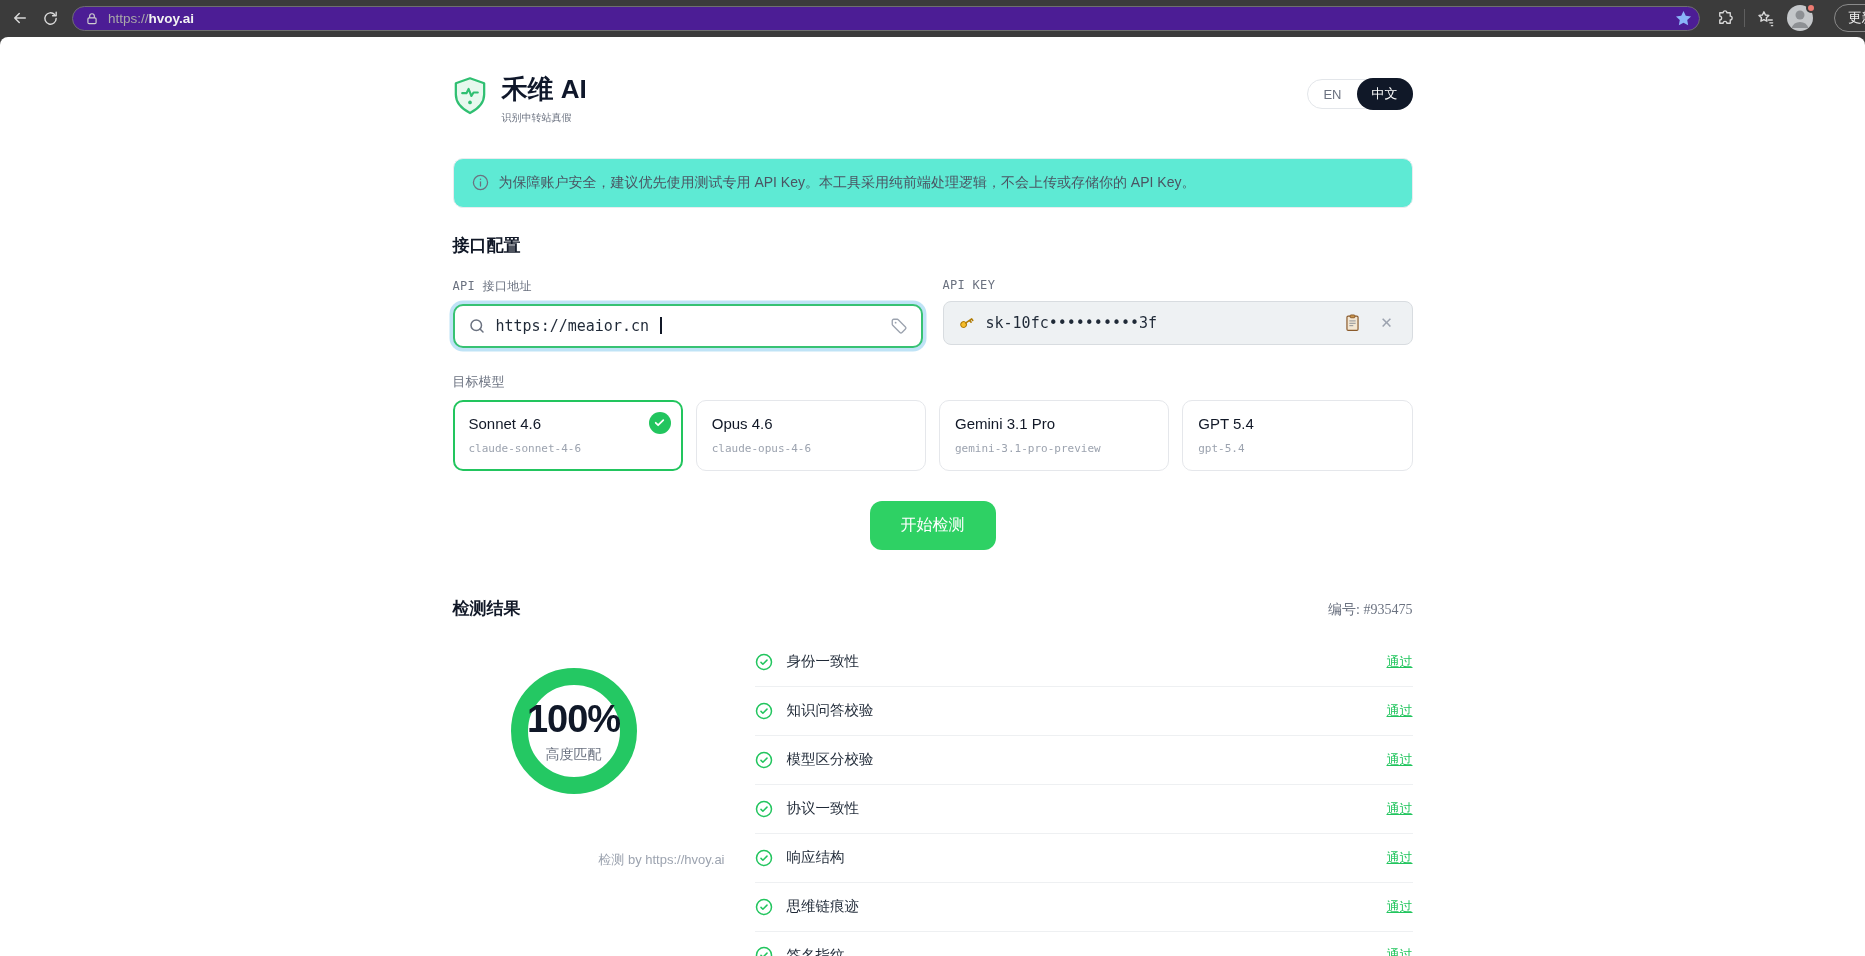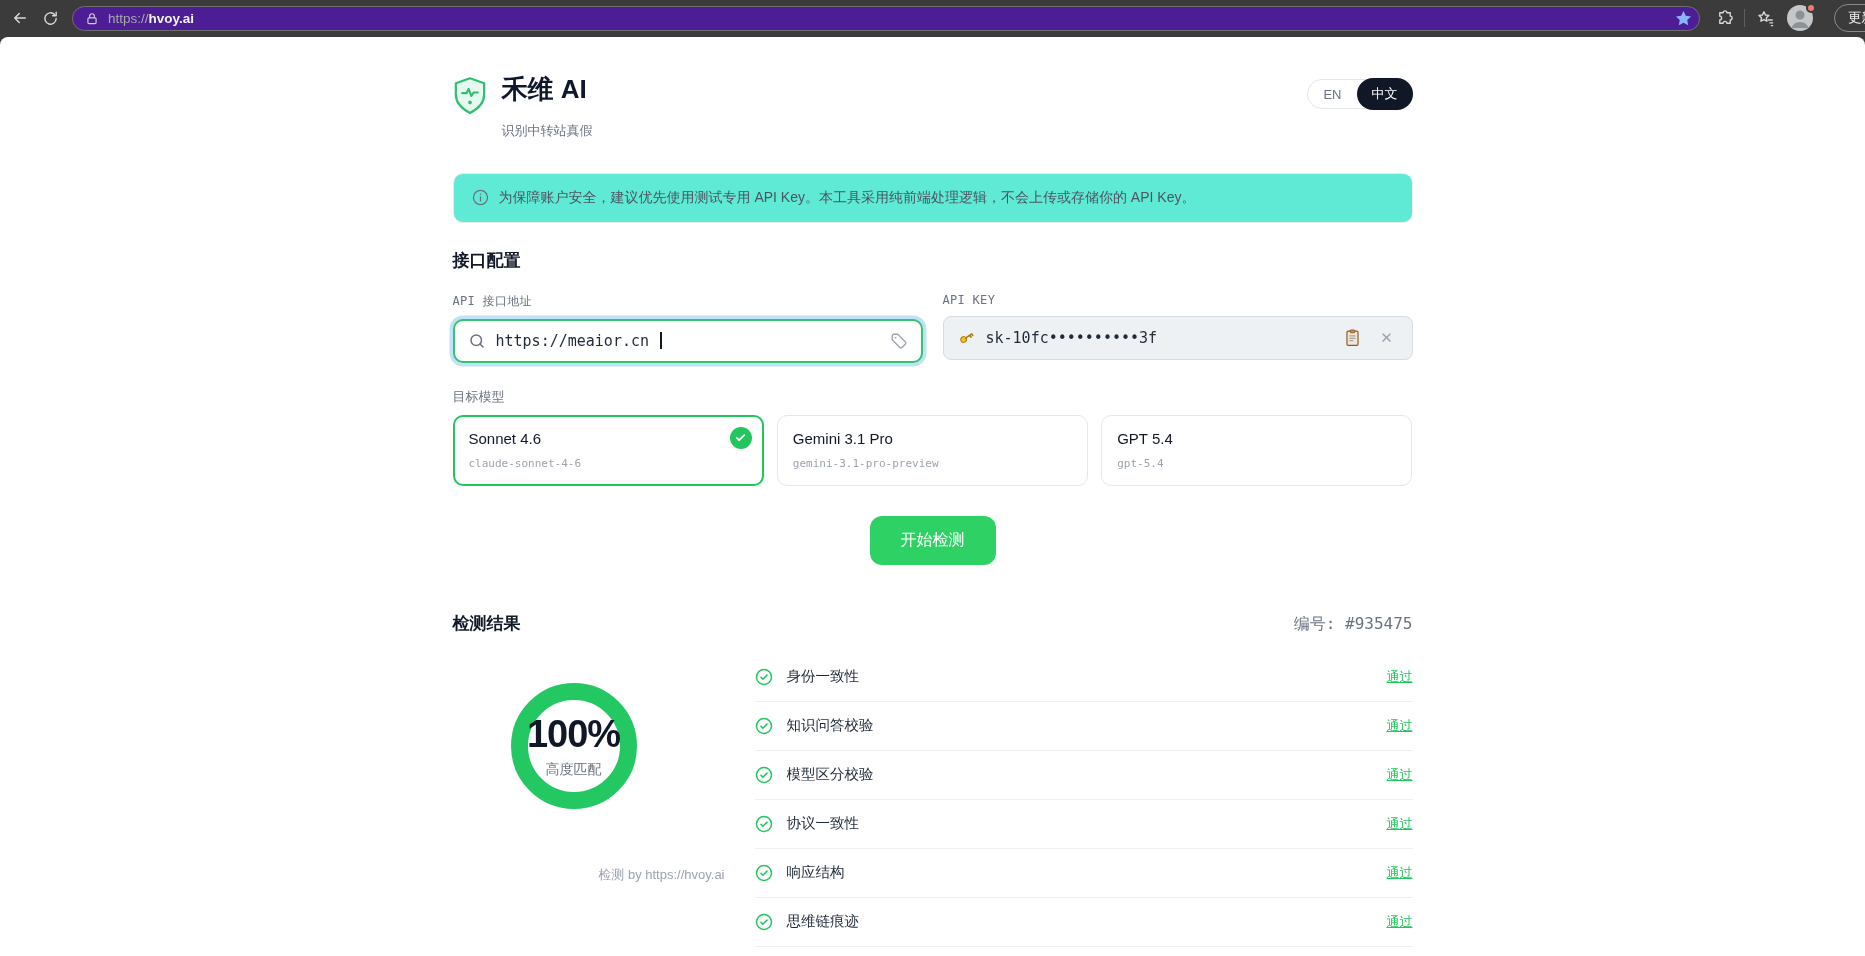--- a/index.html
+++ b/index.html
@@ -19,21 +19,21 @@
   .avatar-dot { position:absolute; top:-1px; right:-2px; width:10px; height:10px; border-radius:50%; background:#ee7b72; border:2px solid #3b3b3b; }
   .update-pill { position:absolute; top:4px; left:1834px; height:28px; width:110px; border:1px solid #8a8a8a; border-radius:15px; display:flex; align-items:center; padding:0 13px; color:#f1f1f1; font-size:13.5px; gap:8px; }
 
   
   .page { position:absolute; top:37px; left:0; right:0; height:919px; background:#ffffff; border-radius:8px 8px 0 0; overflow:hidden; }
   .container { width:960px; margin:0 auto; }
 
   .header-row { display:flex; align-items:flex-start; justify-content:space-between; margin-top:38px;gap:16px; }
   .brand { display:flex; align-items:flex-start; gap:15px; }
   .brand-title { font-size:26px; font-weight:800; color:#0f172a; line-height:1.1; }
-  .brand-sub { font-size:13px; color:#6b7280; margin-top:18px; }
+  .brand-sub { font-size:10px; color:#6b7280; margin-top:7px; }
   .lang-toggle { display:flex; align-items:center; height:30px; background:#fff; border:1px solid #e3e6ea; border-radius:999px; margin-top:4px; }
   .lang-seg { height:23px; display:flex; align-items:center; padding:0 15px; font-size:13px; border-radius:999px; }
   .lang-en { color:#6b7280; }
   .lang-zh { background:#101828; color:#fff; margin:-1px -1px -1px 0; height:32px; }
 
   .notice { margin-top:33px; background:#5eead4; border:1px solid #e9ecef; border-radius:10px; padding:15px 18px; display:flex; align-items:center; gap:10px; color:#4b5563; font-size:14px; }
 
   .section-title { margin-top:26px; font-size:17px; font-weight:700; color:#111827; }
 
   .fields-row { display:flex; gap:20px; margin-top:21px; }
@@ -52,21 +52,21 @@
   .cards-row { display:flex; gap:13px; margin-top:9px; }
   .model-card { flex:1; position:relative; background:#fff; border:1px solid #e5e7eb; border-radius:10px; padding:14px 15px 15px; }
   .model-card.selected { border:2px solid #22c55e; padding:13px 14px 14px; }
   .model-name { font-size:15px; font-weight:500; color:#111827; }
   .model-id { font-size:11px; color:#9ca3af; margin-top:10px; }
   .badge { position:absolute; top:10px; right:10px; width:22px; height:22px; border-radius:50%; background:#22c55e; display:flex; align-items:center; justify-content:center; }
 
   .start-btn { display:block; margin:30px auto 0; background:#2ed164; border:none; border-radius:12px; color:#fff; font-size:16px; padding:14px 31px; cursor:pointer; font-family:inherit; }
 
   .results-head { margin-top:47px; display:flex; align-items:baseline; justify-content:space-between; }
-  .report-id { font-size:16px; color:#6b7280; }
+  .report-id { font-size:14px; color:#6b7280;font-family:Liberation Serif, serif; }
 
   .results-body { display:flex; margin-top:18px; }
   .score-col { width:302px; }
   .ring { width:126px; height:126px; border:17px solid #24c863; border-radius:50%; margin:30px 0 0 58px; display:flex; flex-direction:column; align-items:center; justify-content:center; background:#fff; }
   .score-val { font-size:38px; font-weight:800; color:#101828; letter-spacing:-1px; }
   .score-cap { font-size:14px; color:#6b7280; margin-top:5px; }
   .watermark { margin-top:57px; text-align:right; padding-right:30px; font-size:13px; color:#9ca3af; }
 
   .checks-col { flex:1; }
   .check-row { height:49px; display:flex; align-items:center; border-bottom:1px solid #eef0f2; }
@@ -206,20 +206,24 @@
       <div class="model-card selected">
         <div class="model-name">Sonnet 4.6</div>
         <div class="model-id mono">claude-sonnet-4-6</div>
         <span class="badge">
           <svg width="13" height="13" viewBox="0 0 24 24" fill="none" stroke="#fff" stroke-width="3.2" stroke-linecap="round" stroke-linejoin="round">
               <path d="M5 12.5l4.5 4.5L19 7.5"></path>
             </svg>
         </span>
       </div>
       <div class="model-card">
+        <div class="model-name">Opus 4.6</div>
+        <div class="model-id mono">claude-opus-4-6</div>
+      </div>
+      <div class="model-card">
         <div class="model-name">Gemini 3.1 Pro</div>
         <div class="model-id mono">gemini-3.1-pro-preview</div>
       </div>
       <div class="model-card">
         <div class="model-name">GPT 5.4</div>
         <div class="model-id mono">gpt-5.4</div>
       </div>
     </div>
 
     <button class="start-btn">开始检测</button>

